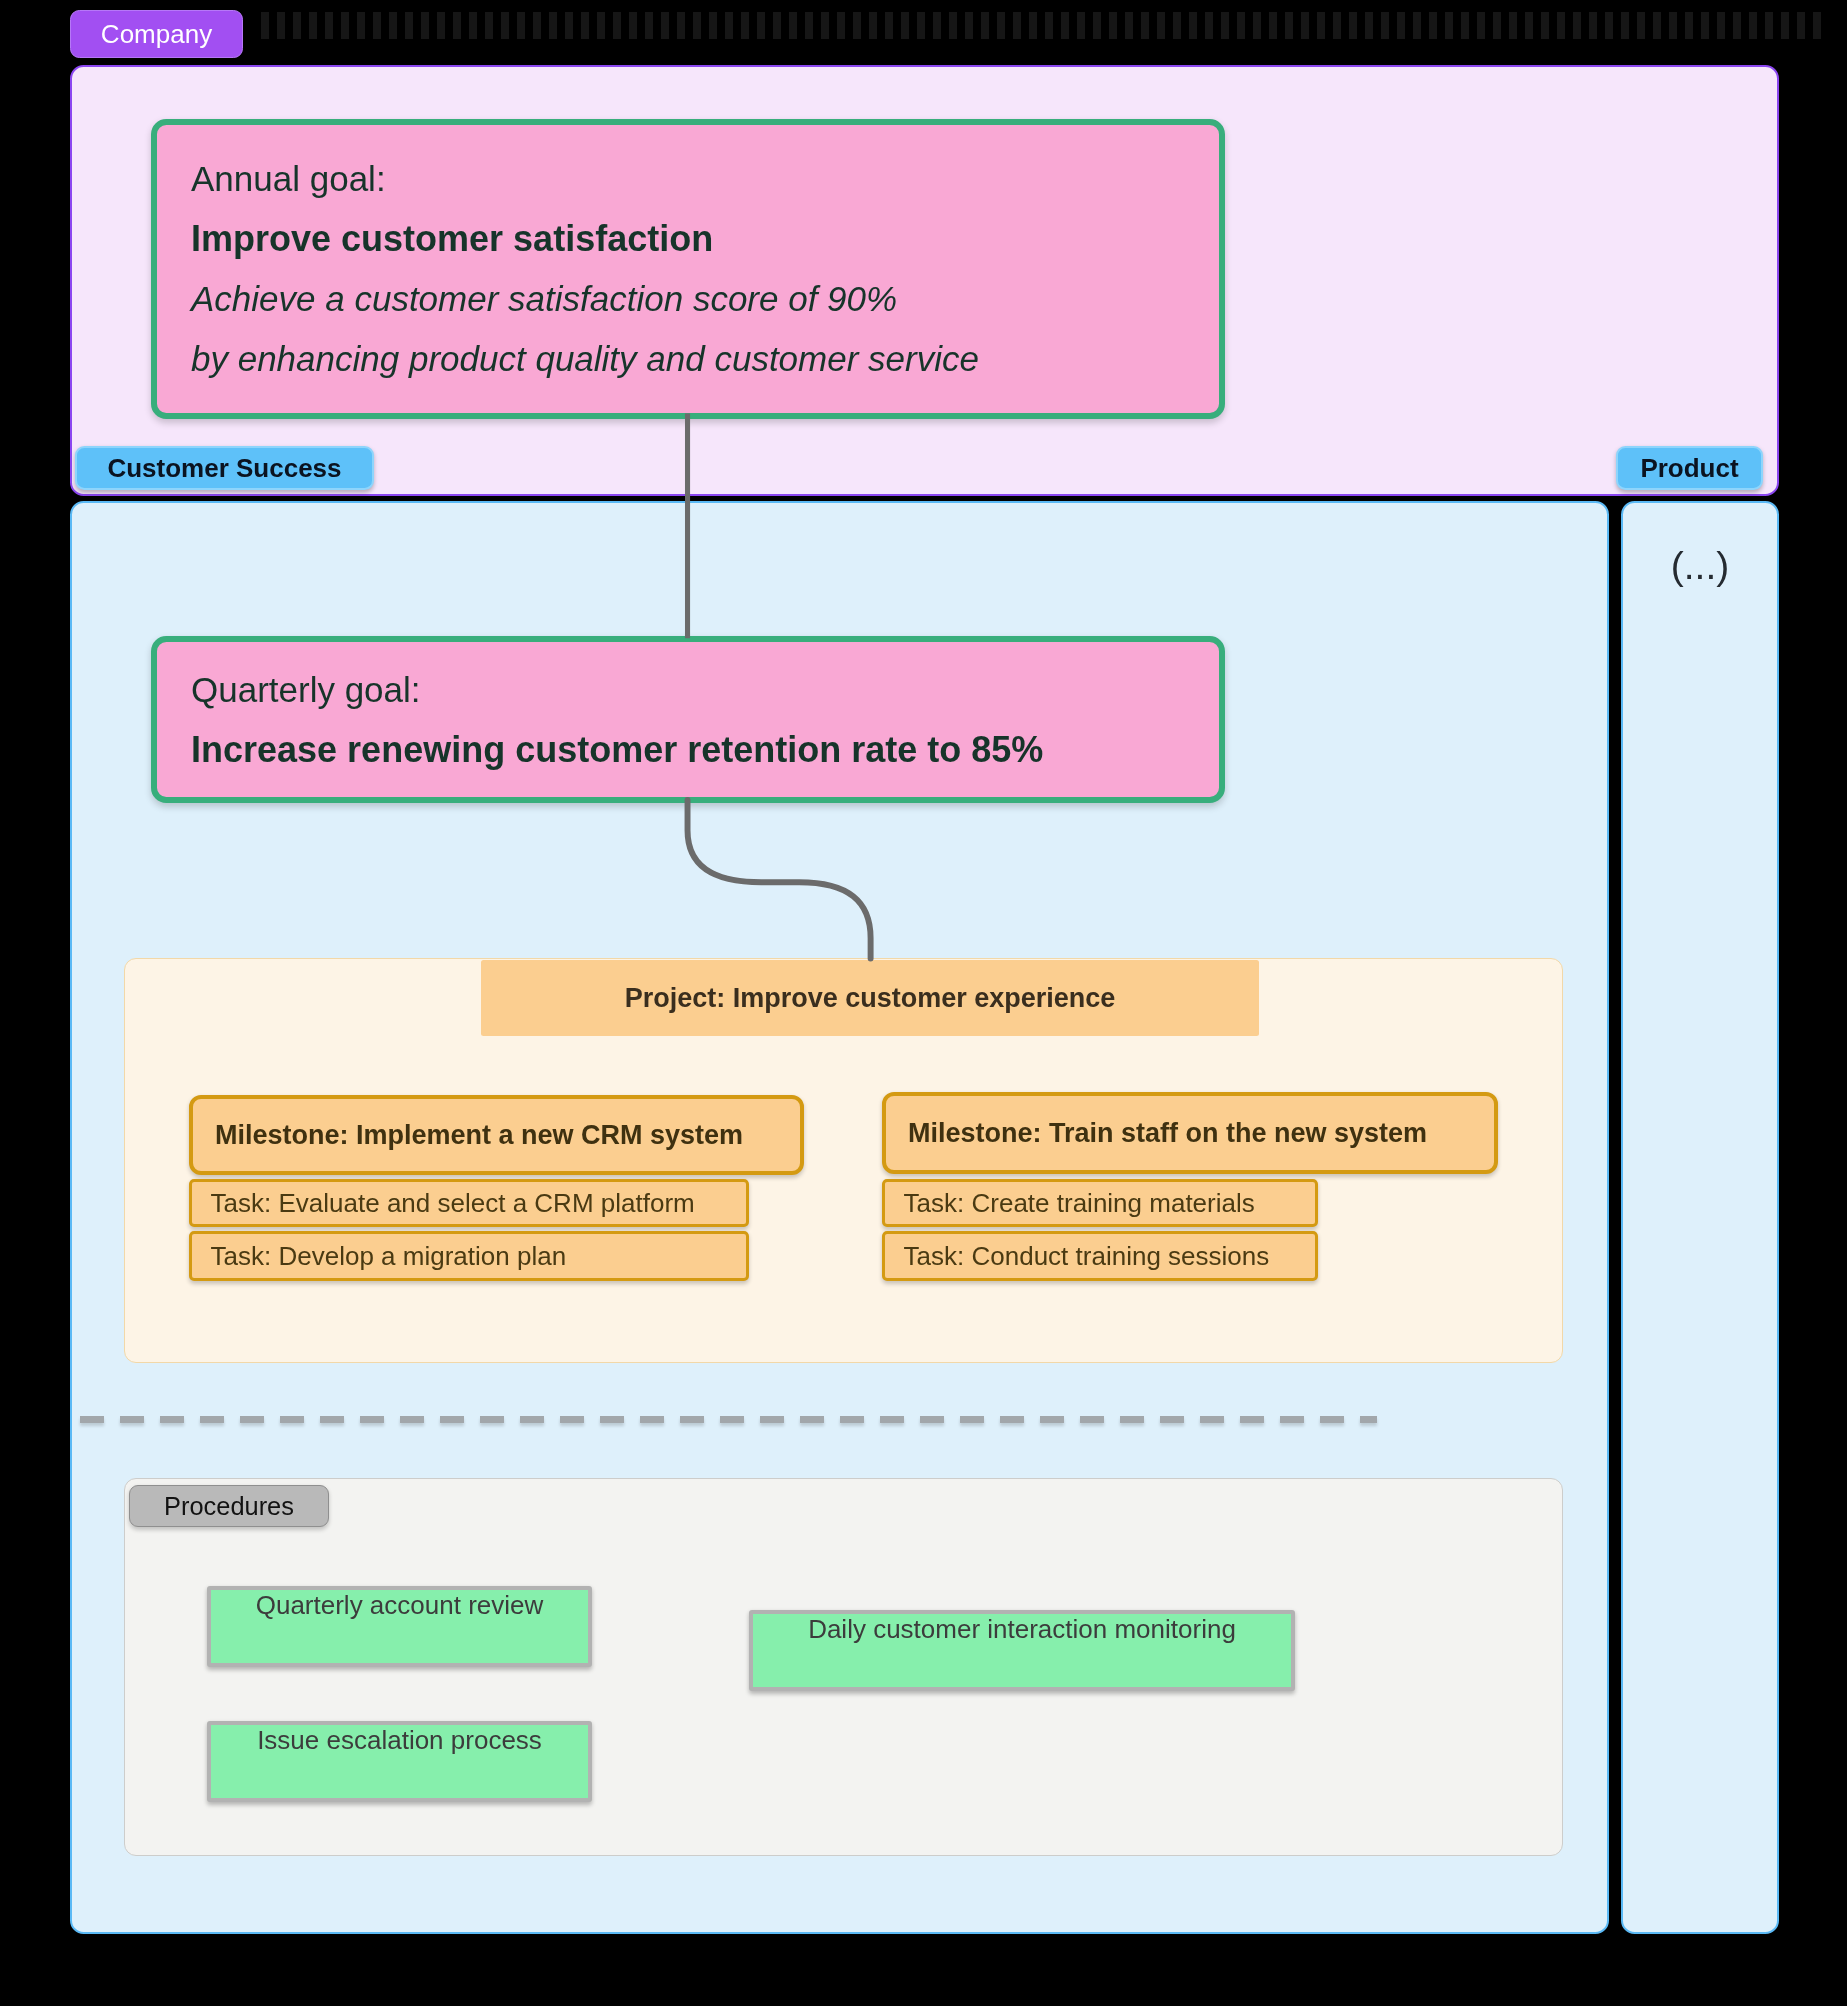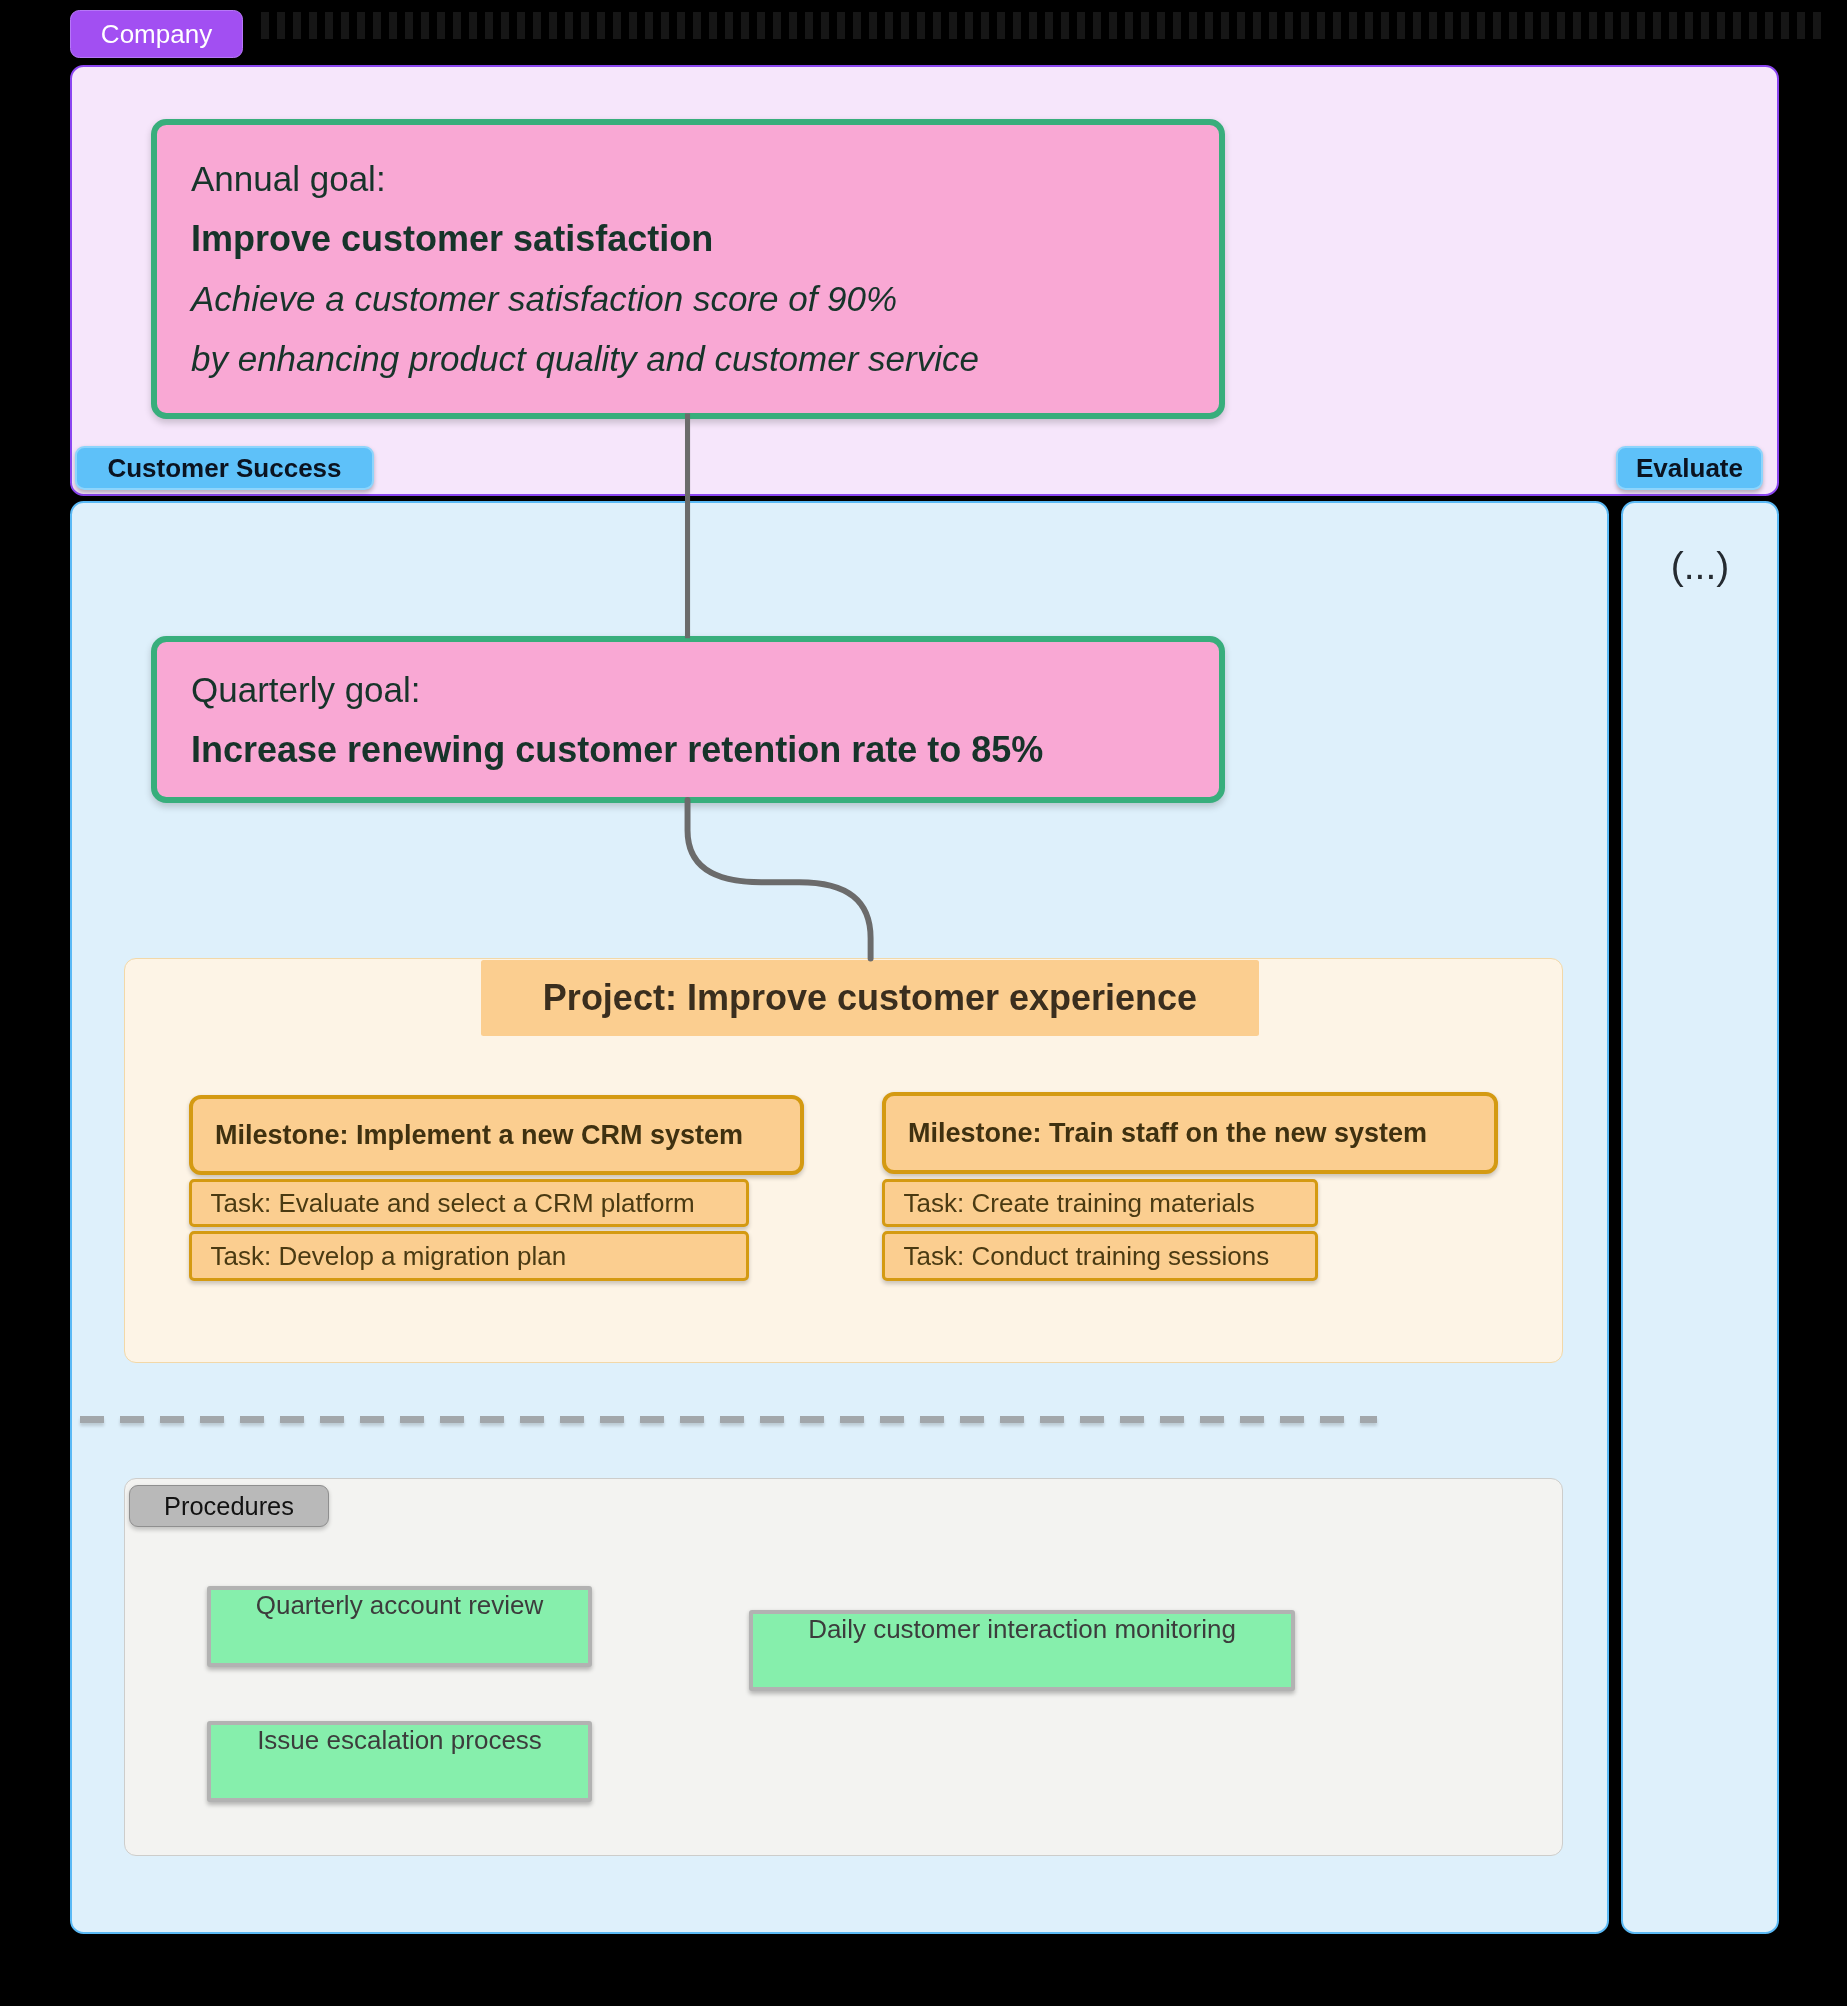--- a/index.html
+++ b/index.html
@@ -49,21 +49,21 @@
     background:#def0fb;border:2.5px solid #5ab9f5;border-radius:13.6px;
     display:flex;justify-content:center;align-items:flex-start;
   }
   .ellipsis-text{margin-top:41px;font-size:39px;font-weight:500;color:#252b31;}
   .project-container{
     position:absolute;left:124px;top:958px;width:1439px;height:405px;box-sizing:border-box;
     background:#fdf4e6;border:1.7px solid #f2d8a8;border-radius:12px;
   }
   .project-title{
     position:absolute;left:481px;top:960px;width:778px;height:76px;
-    background:#fbce90;color:#3a2e1e;font-size:36px;font-weight:700;
+    background:#fbce90;color:#3a2e1e;font-size:27px;font-weight:700;
     display:flex;align-items:center;justify-content:center;border-radius:2.5px;
   }
   .orange-node{
     position:absolute;box-sizing:border-box;background:#fbce90;border:4.2px solid #d49a12;
     display:flex;align-items:center;box-shadow:0 2.5px 4.2px rgba(0,0,0,.2);
   }
   .milestone{border-radius:12px;font-size:27px;font-weight:700;color:#3f3110;padding-left:22px;}
   .ms1{left:189px;top:1095px;width:615px;height:80px;}
   .ms2{left:882px;top:1092px;width:616px;height:82px;}
   .task{border-width:3.4px;border-radius:5.1px;font-size:26px;font-weight:400;color:#4a3a12;padding-left:18.6px;}
@@ -112,21 +112,21 @@
     <div class="goal-line">Annual goal:</div>
     <div class="goal-line bold">Improve customer satisfaction</div>
     <div class="goal-line italic">Achieve a customer satisfaction score of 90%</div>
     <div class="goal-line italic">by enhancing product quality and customer service</div>
   </div>
 
   <div class="badge blue-badge cs-badge">
     <span>Customer Success</span>
   </div>
   <div class="badge blue-badge product-badge">
-    <span>Evaluate</span>
+    <span>Product</span>
   </div>
 
   <div class="blue-container"></div>
 
   <div class="product-column">
     <div class="ellipsis-text">(...)</div>
   </div>
 
   <div class="goal-box quarterly-goal">
     <div class="goal-line">Quarterly goal:</div>

